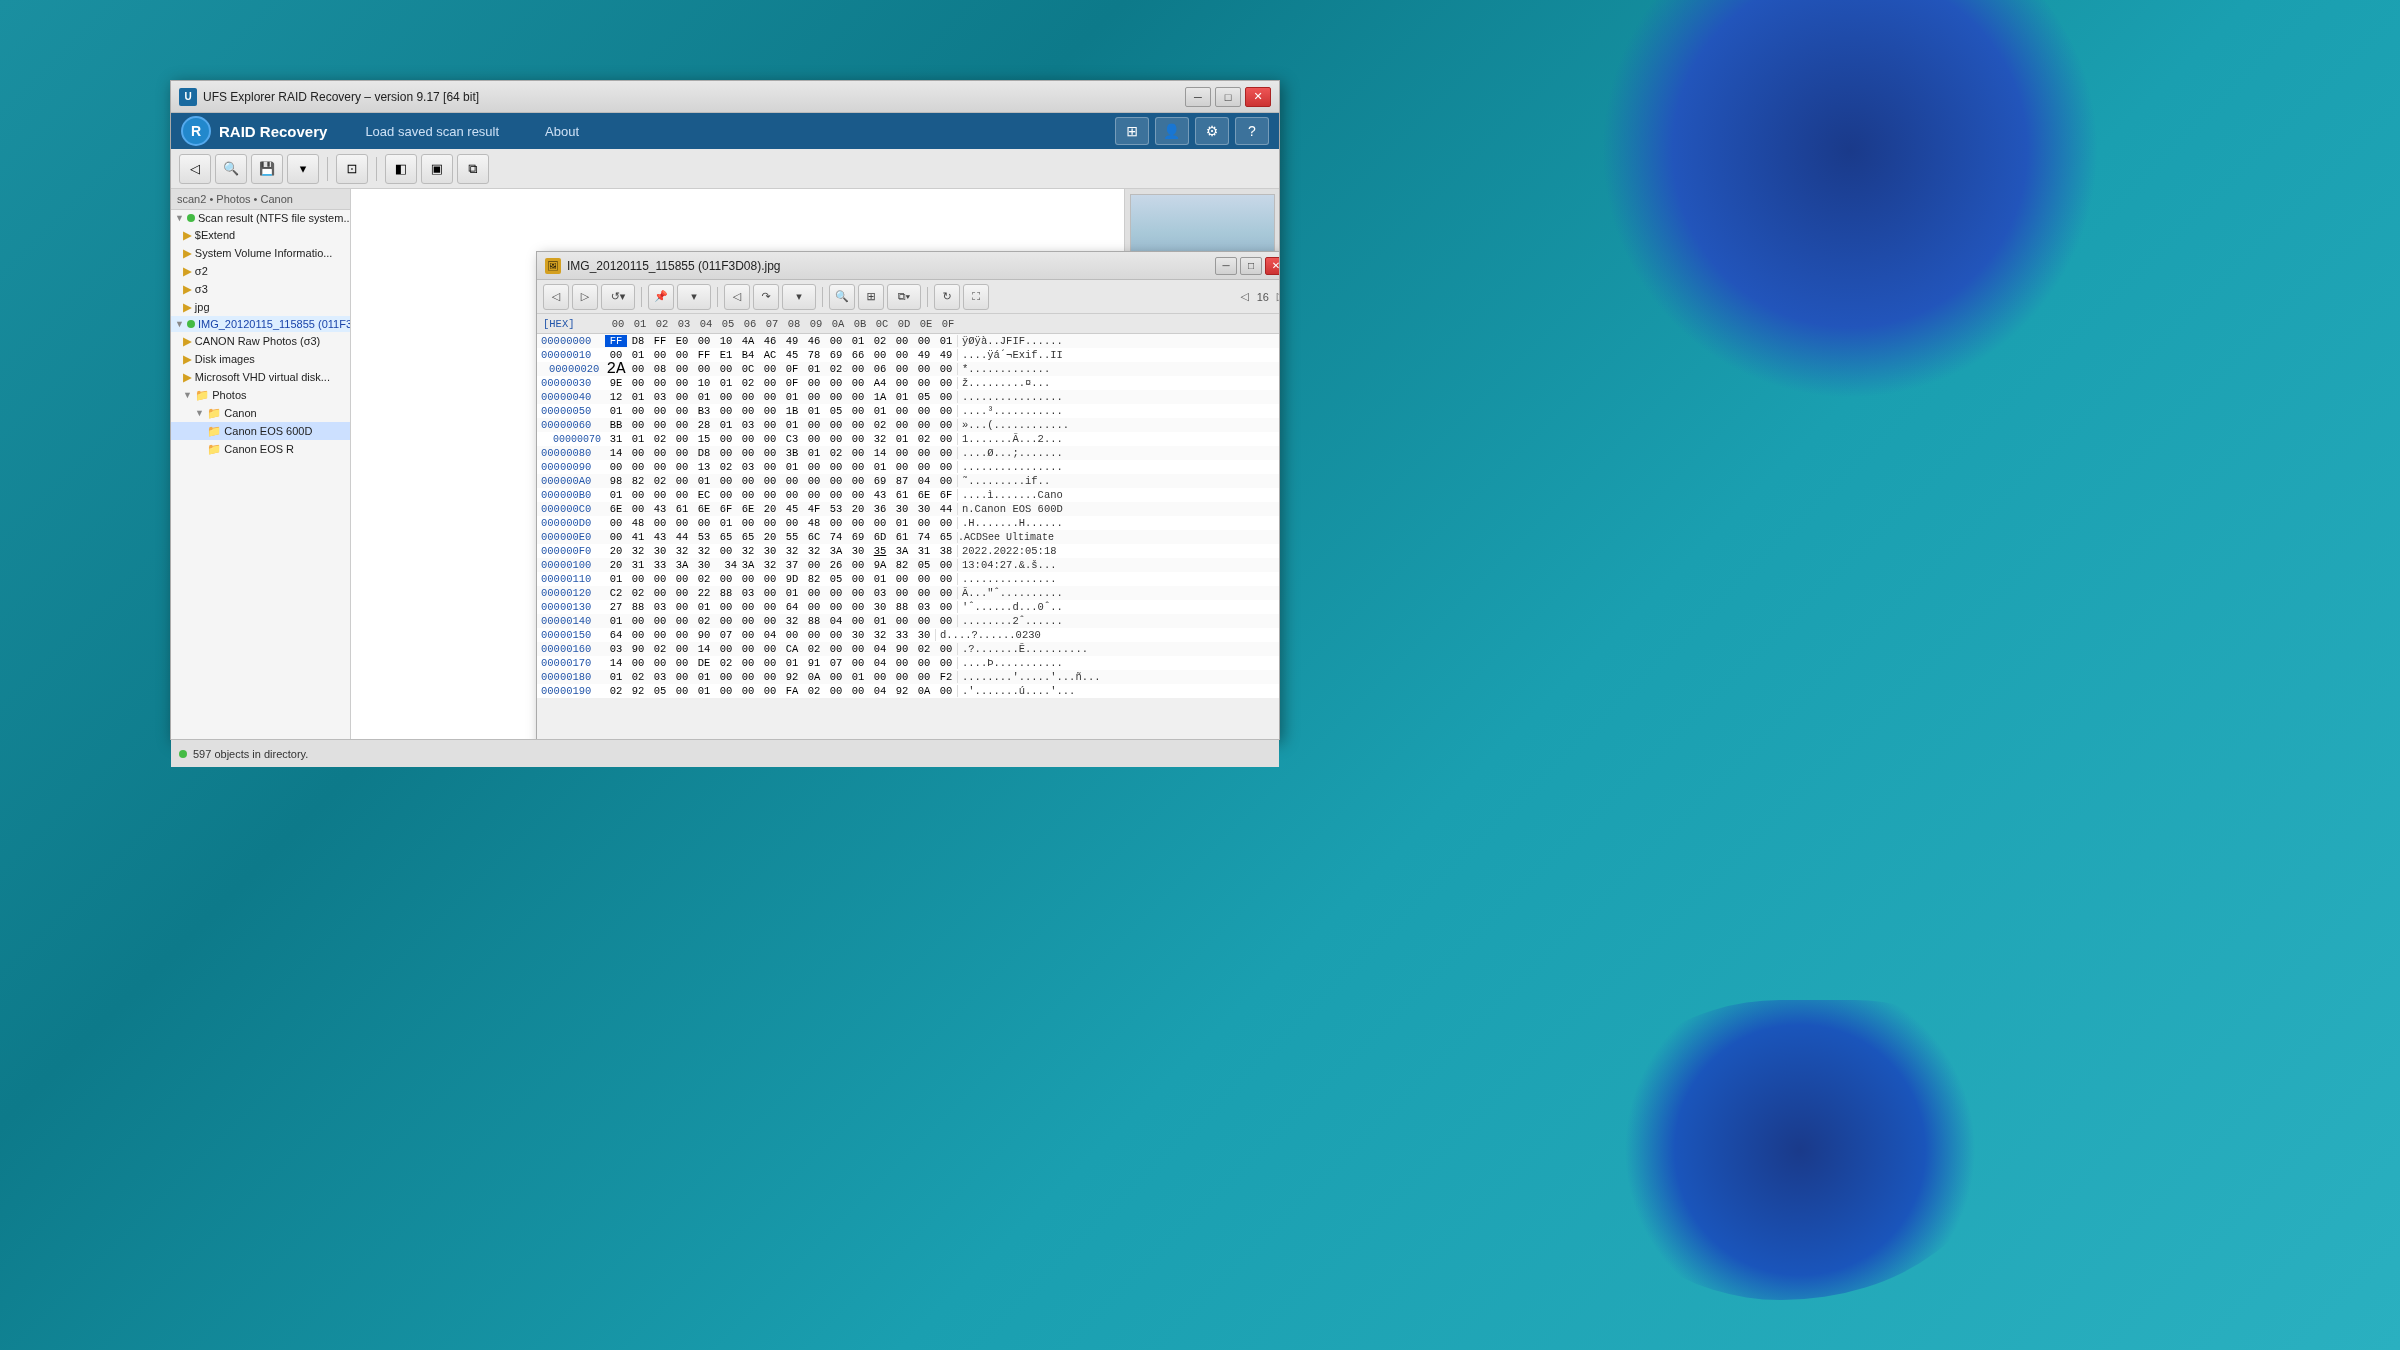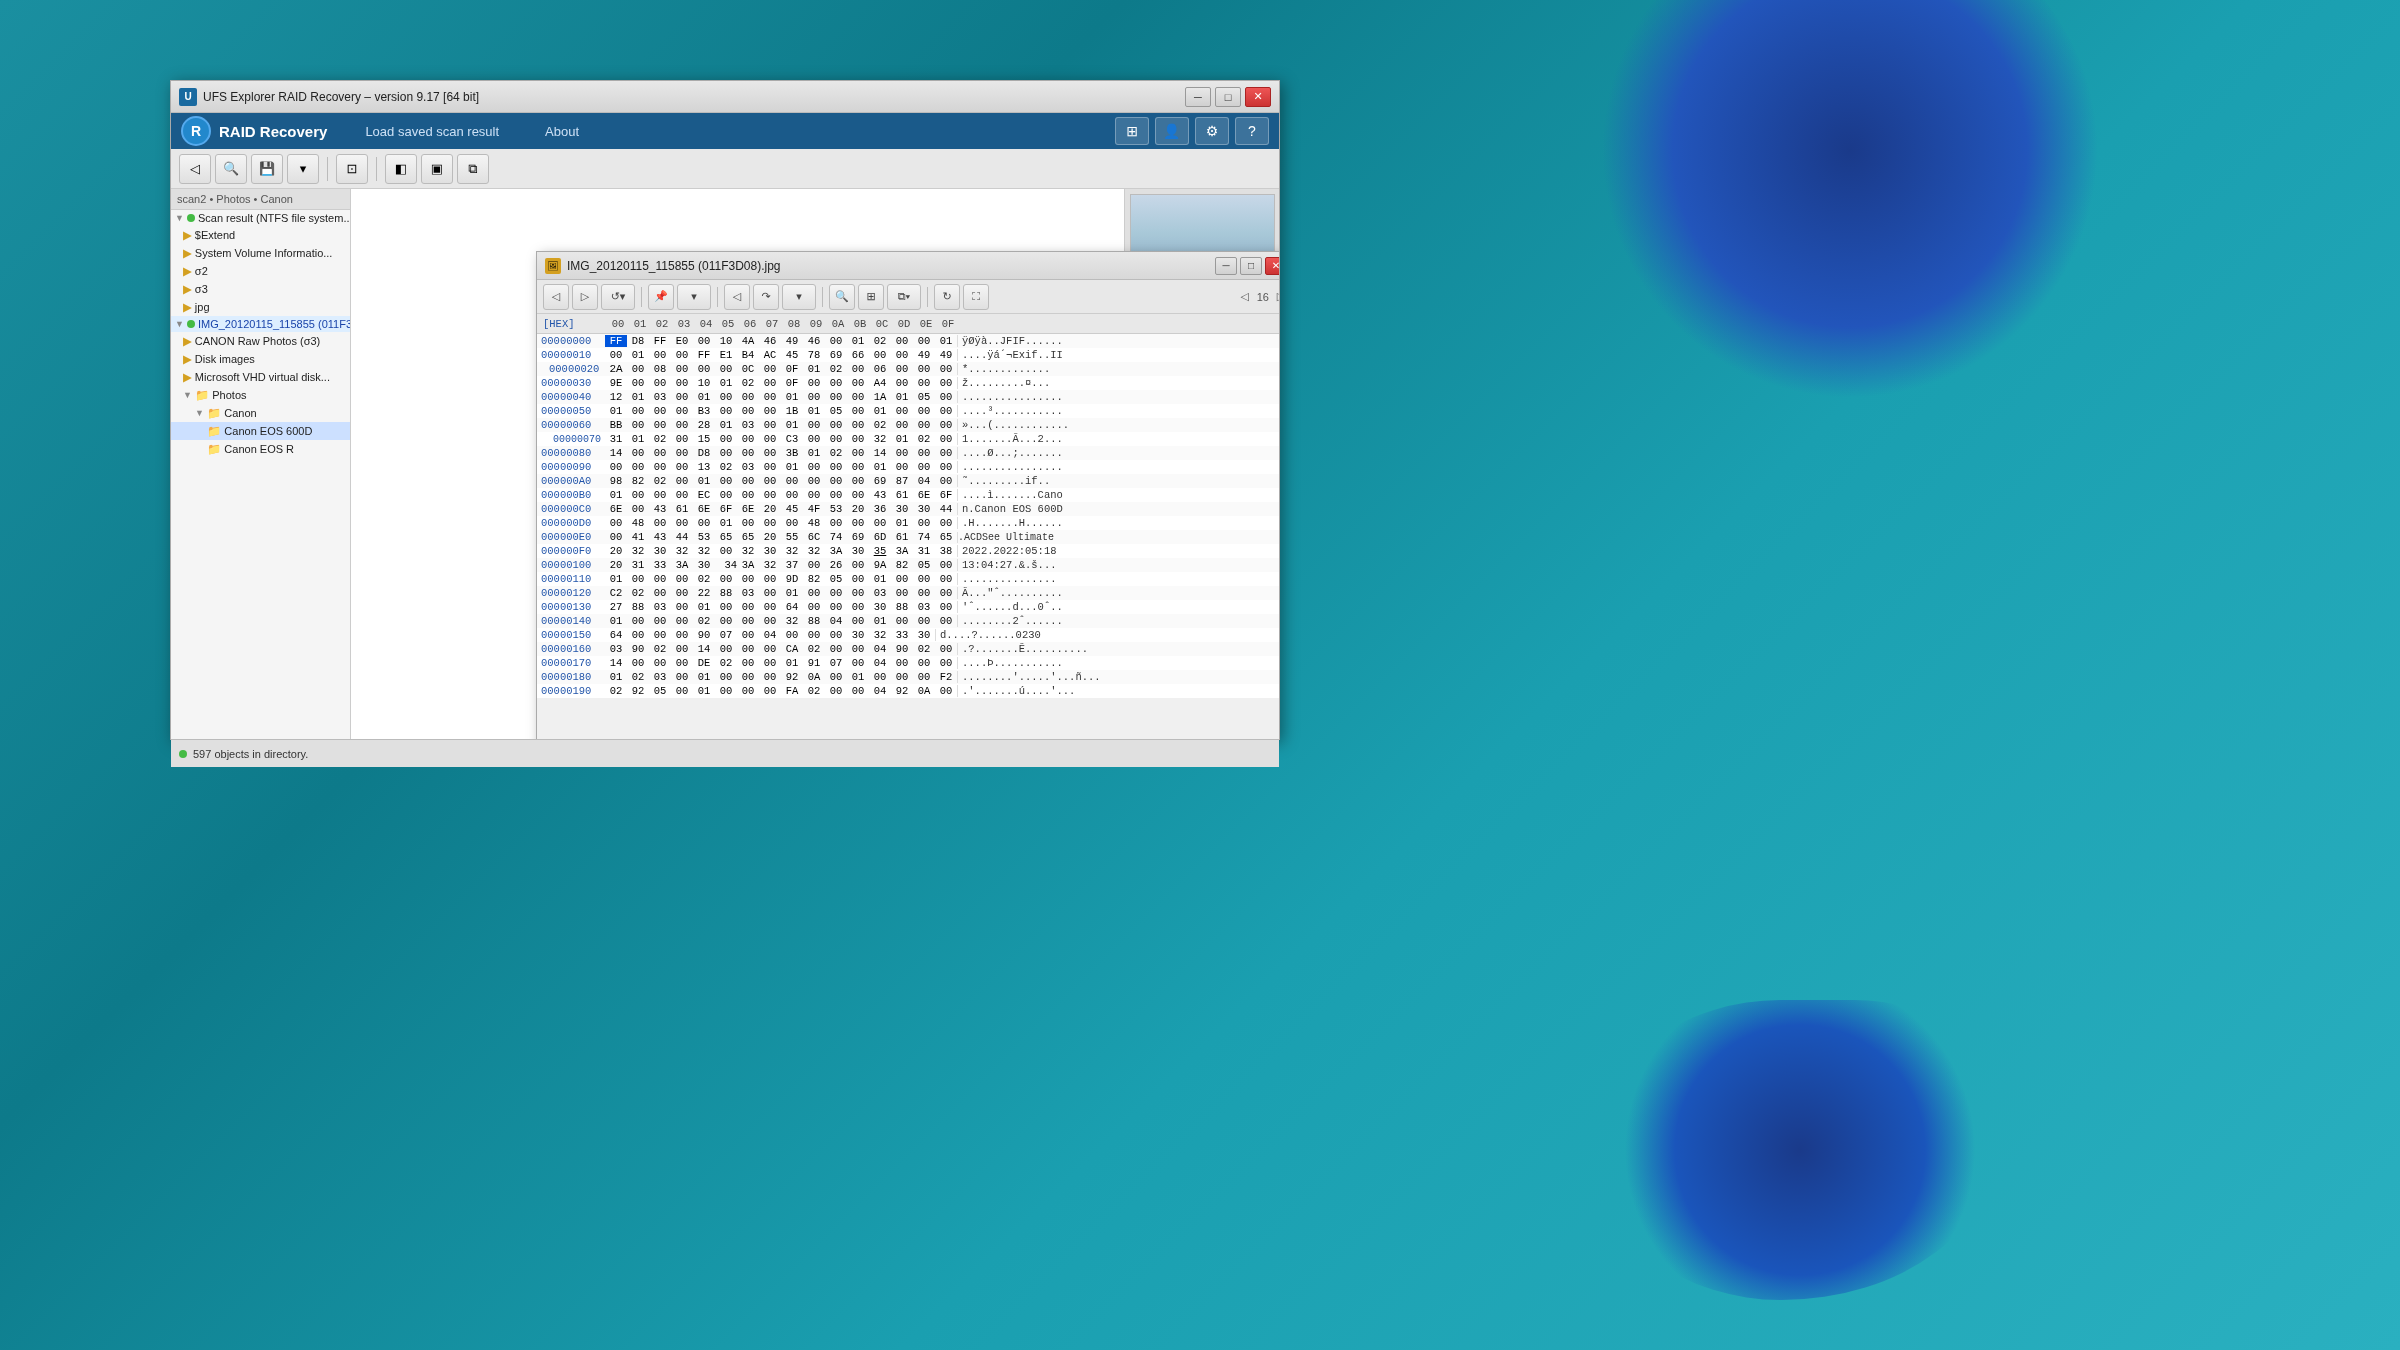--- a/index.html
+++ b/index.html
@@ -537,21 +537,21 @@
                   <span style="width: 22px; text-align: center; font-size: 10.5px;">69</span>
                   <span style="width: 22px; text-align: center; font-size: 10.5px;">66</span>
                   <span style="width: 22px; text-align: center; font-size: 10.5px;">00</span>
                   <span style="width: 22px; text-align: center; font-size: 10.5px;">00</span>
                   <span style="width: 22px; text-align: center; font-size: 10.5px;">49</span>
                   <span style="width: 22px; text-align: center; font-size: 10.5px;">49</span>
                   <span style="min-width: 120px; color: rgb(51, 51, 51); border-left: 1px solid rgb(221, 221, 221); padding-left: 4px; font-size: 10.5px; overflow: hidden; white-space: nowrap;">....ÿá´¬Exif..II</span>
                 </div>
                 <div style="height: 14px; display: flex; align-items: center; font-family: &quot;Courier New&quot;, monospace; font-size: 10.5px; background: rgb(250, 250, 250);">
                   <span style="width: 68px; color: rgb(34, 85, 170); padding-left: 12px; flex-shrink: 0; font-size: 10.5px;">00000020</span>
-                  <span style="width: 22px; text-align: center; font-size: 11px;">2A</span>
+                  <span style="width: 22px; text-align: center; font-size: 16px;">2A</span>
                   <span style="width: 22px; text-align: center; font-size: 10.5px;">00</span>
                   <span style="width: 22px; text-align: center; font-size: 10.5px;">08</span>
                   <span style="width: 22px; text-align: center; font-size: 10.5px;">00</span>
                   <span style="width: 22px; text-align: center; font-size: 10.5px;">00</span>
                   <span style="width: 22px; text-align: center; font-size: 10.5px;">00</span>
                   <span style="width: 22px; text-align: center; font-size: 10.5px;">0C</span>
                   <span style="width: 22px; text-align: center; font-size: 10.5px;">00</span>
                   <span style="width: 22px; text-align: center; font-size: 10.5px;">0F</span>
                   <span style="width: 22px; text-align: center; font-size: 10.5px;">01</span>
                   <span style="width: 22px; text-align: center; font-size: 10.5px;">02</span>

